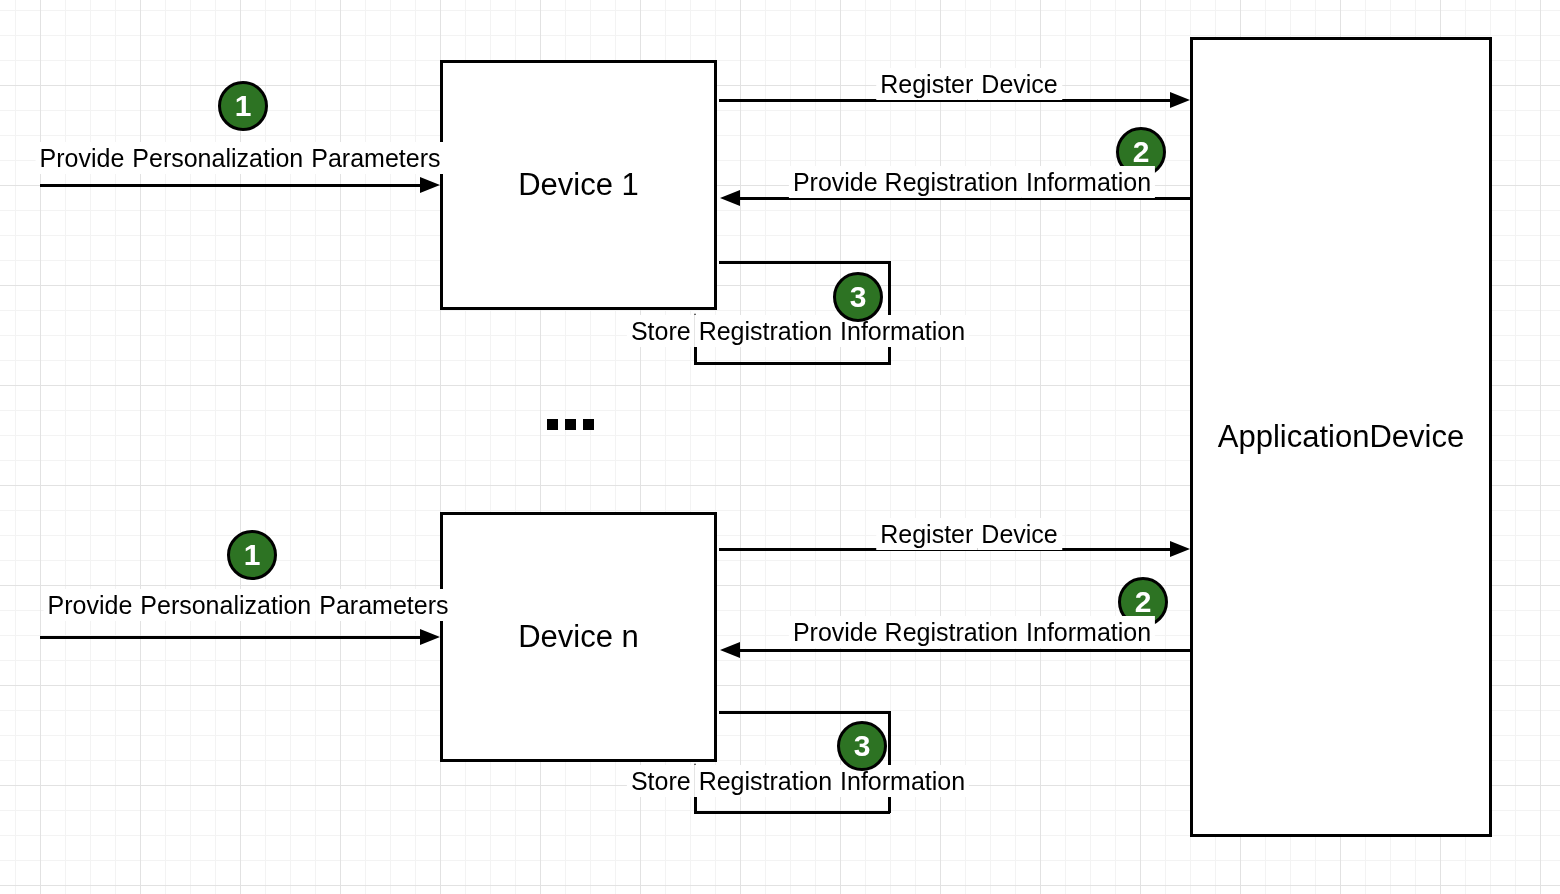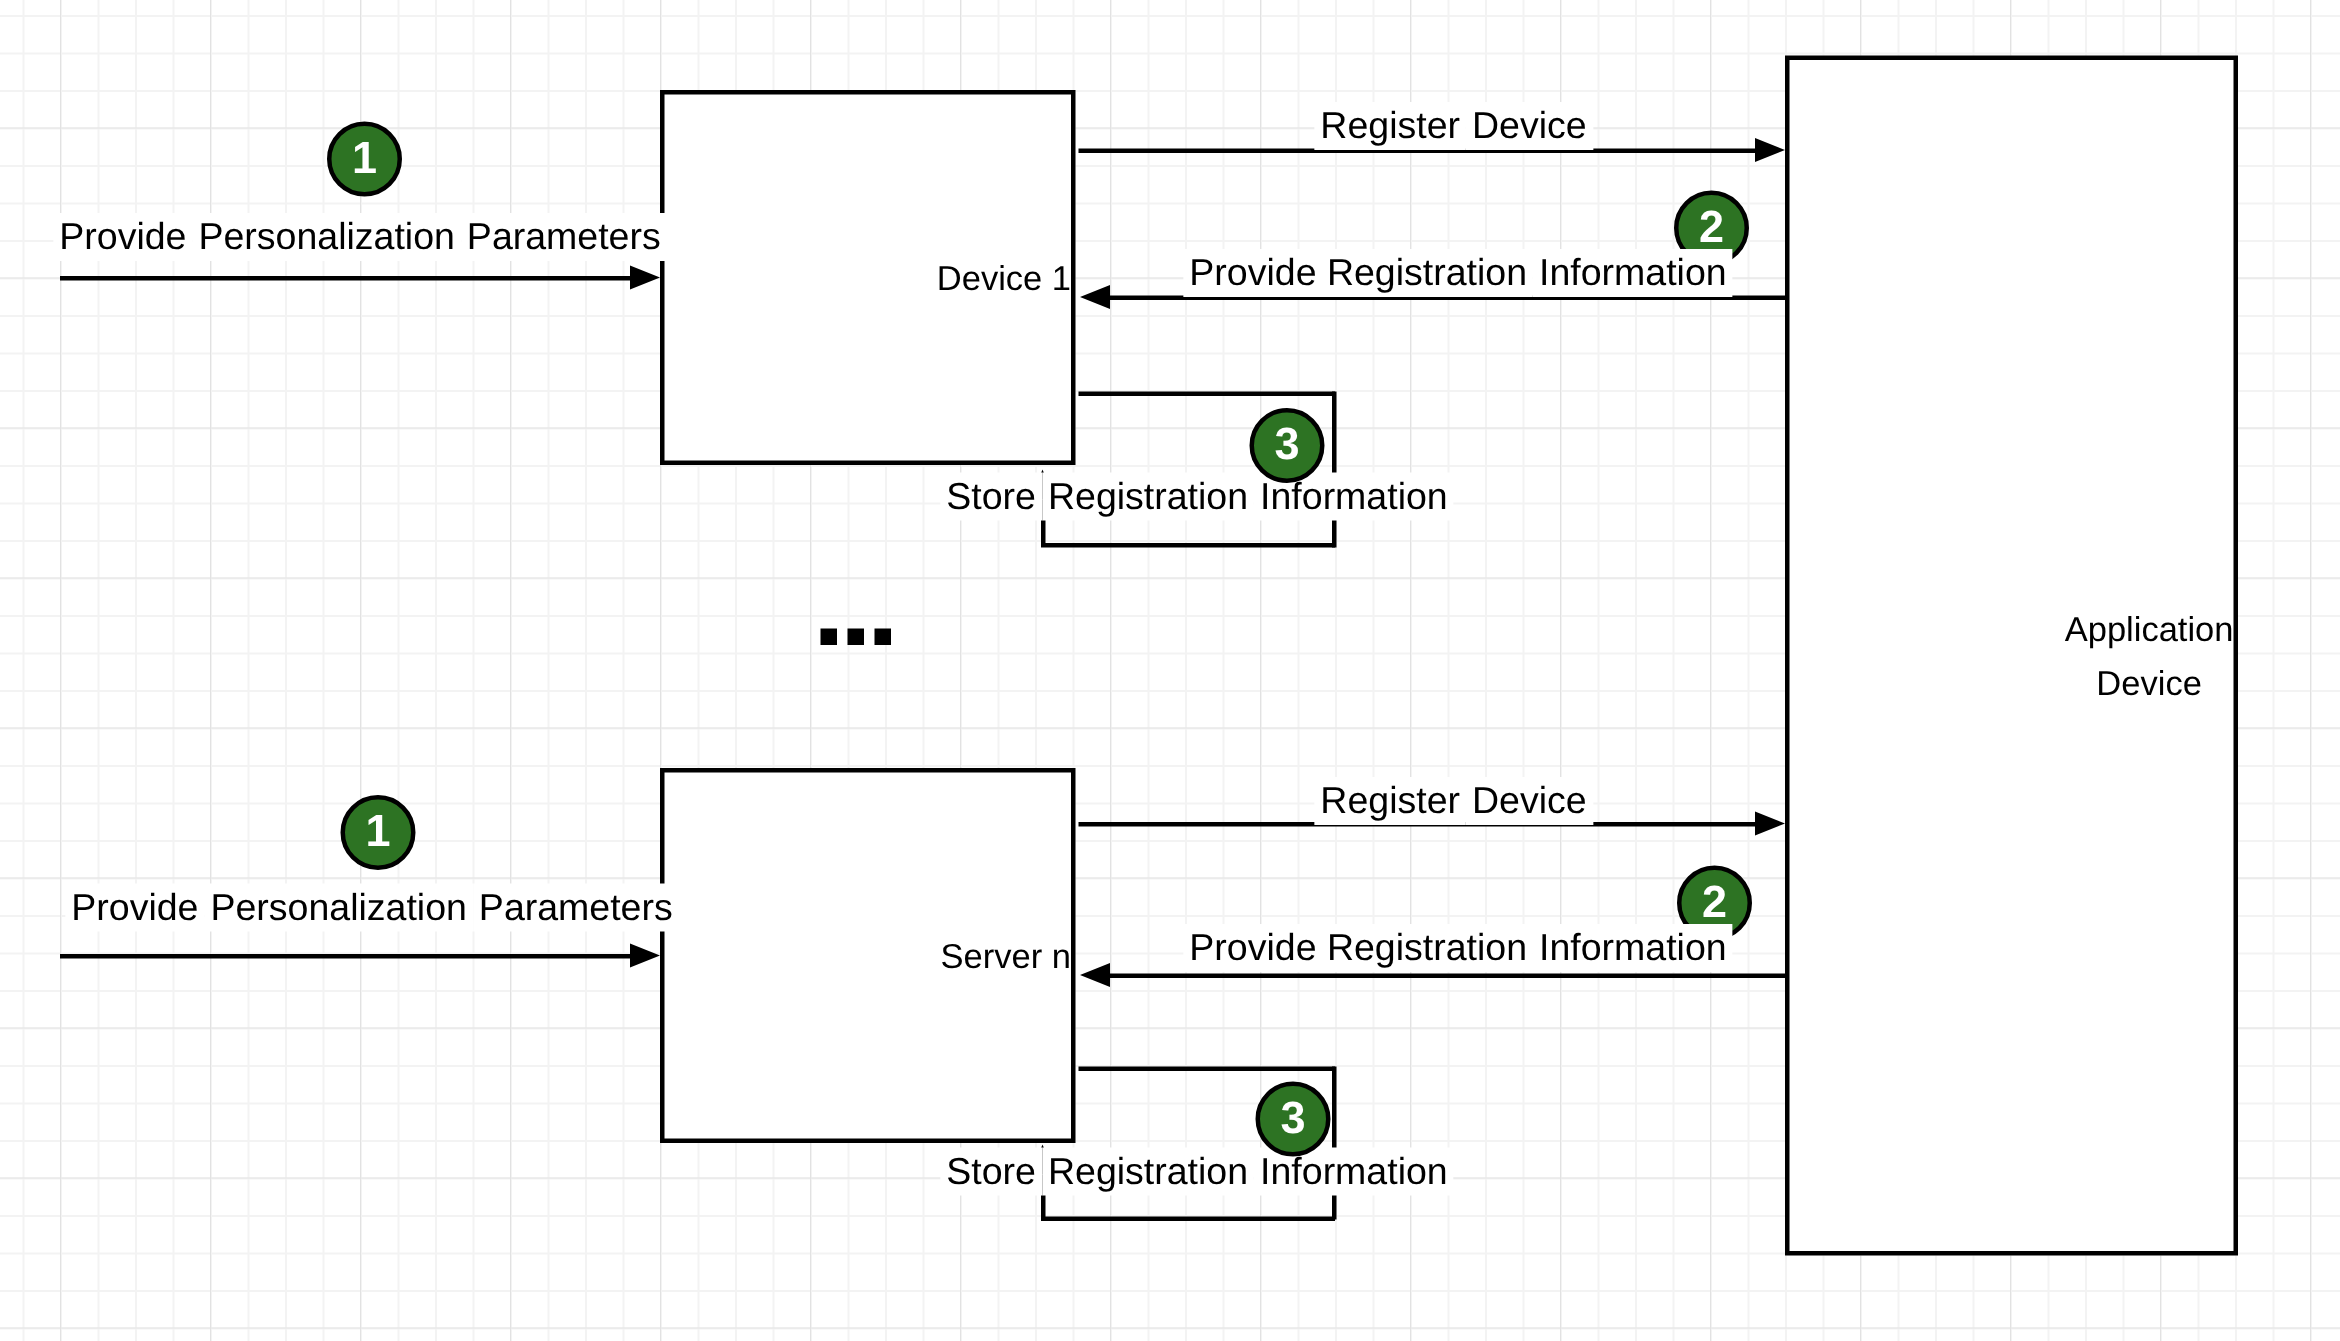--- a/index.html
+++ b/index.html
@@ -17,26 +17,26 @@
     background-size:100px 100px, 100px 100px, 25px 25px, 25px 25px;
     background-position:40px 0, 0 85px, 15px 0, 0 10px;
   }
   .node{
     position:absolute;
     box-sizing:border-box;
     background:#ffffff;
     border:3px solid #000;
     display:flex;
     align-items:center;
-    justify-content:flex-end;
-    font-size:23px;
+    justify-content:center;
+    font-size:31px;
     text-align:center;
     line-height:36px;
   }
-  .node .stack{display:flex;flex-direction:column;align-items:center;}
+  .node .stack{display:flex;flex-direction:row;align-items:center;}
   .line{position:absolute;background:#000;}
   .arr{position:absolute;width:0;height:0;}
   .arr.right{border-top:8px solid transparent;border-bottom:8px solid transparent;border-left:20px solid #000;}
   .arr.left{border-top:8px solid transparent;border-bottom:8px solid transparent;border-right:20px solid #000;}
   .arr.up{border-left:8px solid transparent;border-right:8px solid transparent;border-bottom:20px solid #000;}
   .edge-label{
     position:absolute;
     display:flex;flex-direction:row;align-items:center;
     font-size:25px;line-height:32px;
     transform:translateX(-50%);
@@ -58,21 +58,21 @@
 </head>
 <body>
 
 <div id="canvas">
 
   <div class="node" style="left:440px;top:60px;width:277px;height:250px;">
     <span>Device 1</span>
   </div>
 
   <div class="node" style="left:440px;top:512px;width:277px;height:250px;">
-    <span>Server n</span>
+    <span>Device n</span>
   </div>
 
   <div class="node" style="left:1190px;top:37px;width:302px;height:800px;">
     <div class="stack">
       <span>Application</span>
       <span>Device</span>
     </div>
   </div>
 
   <div class="ellipsis" style="left:547px;top:419px;">

